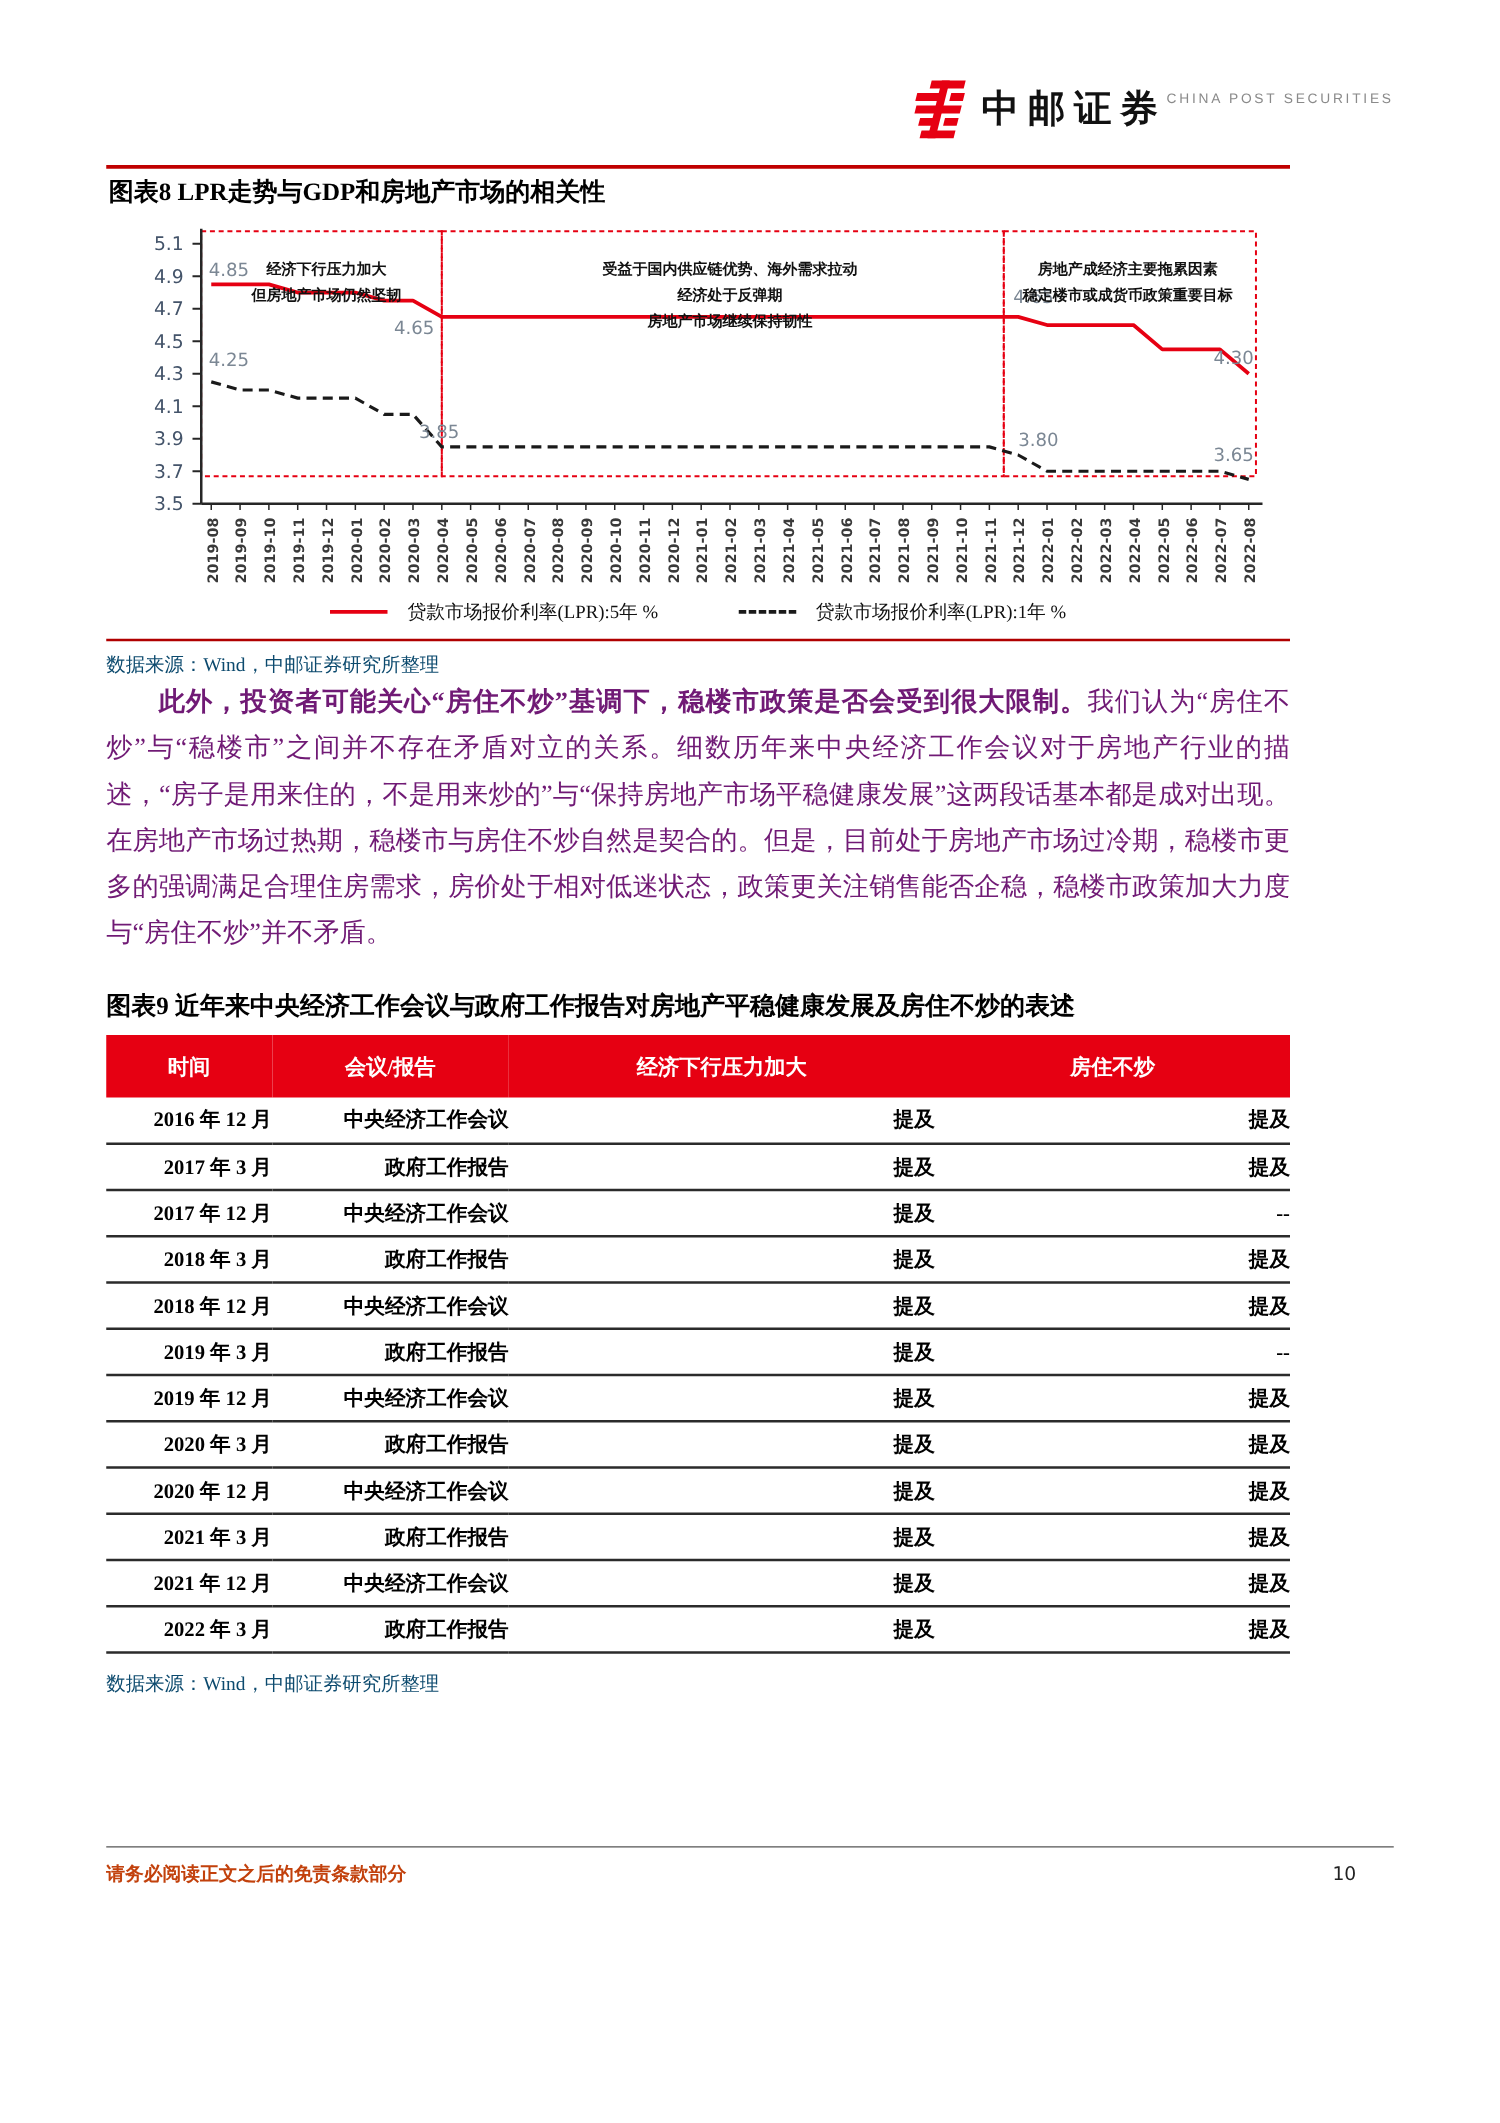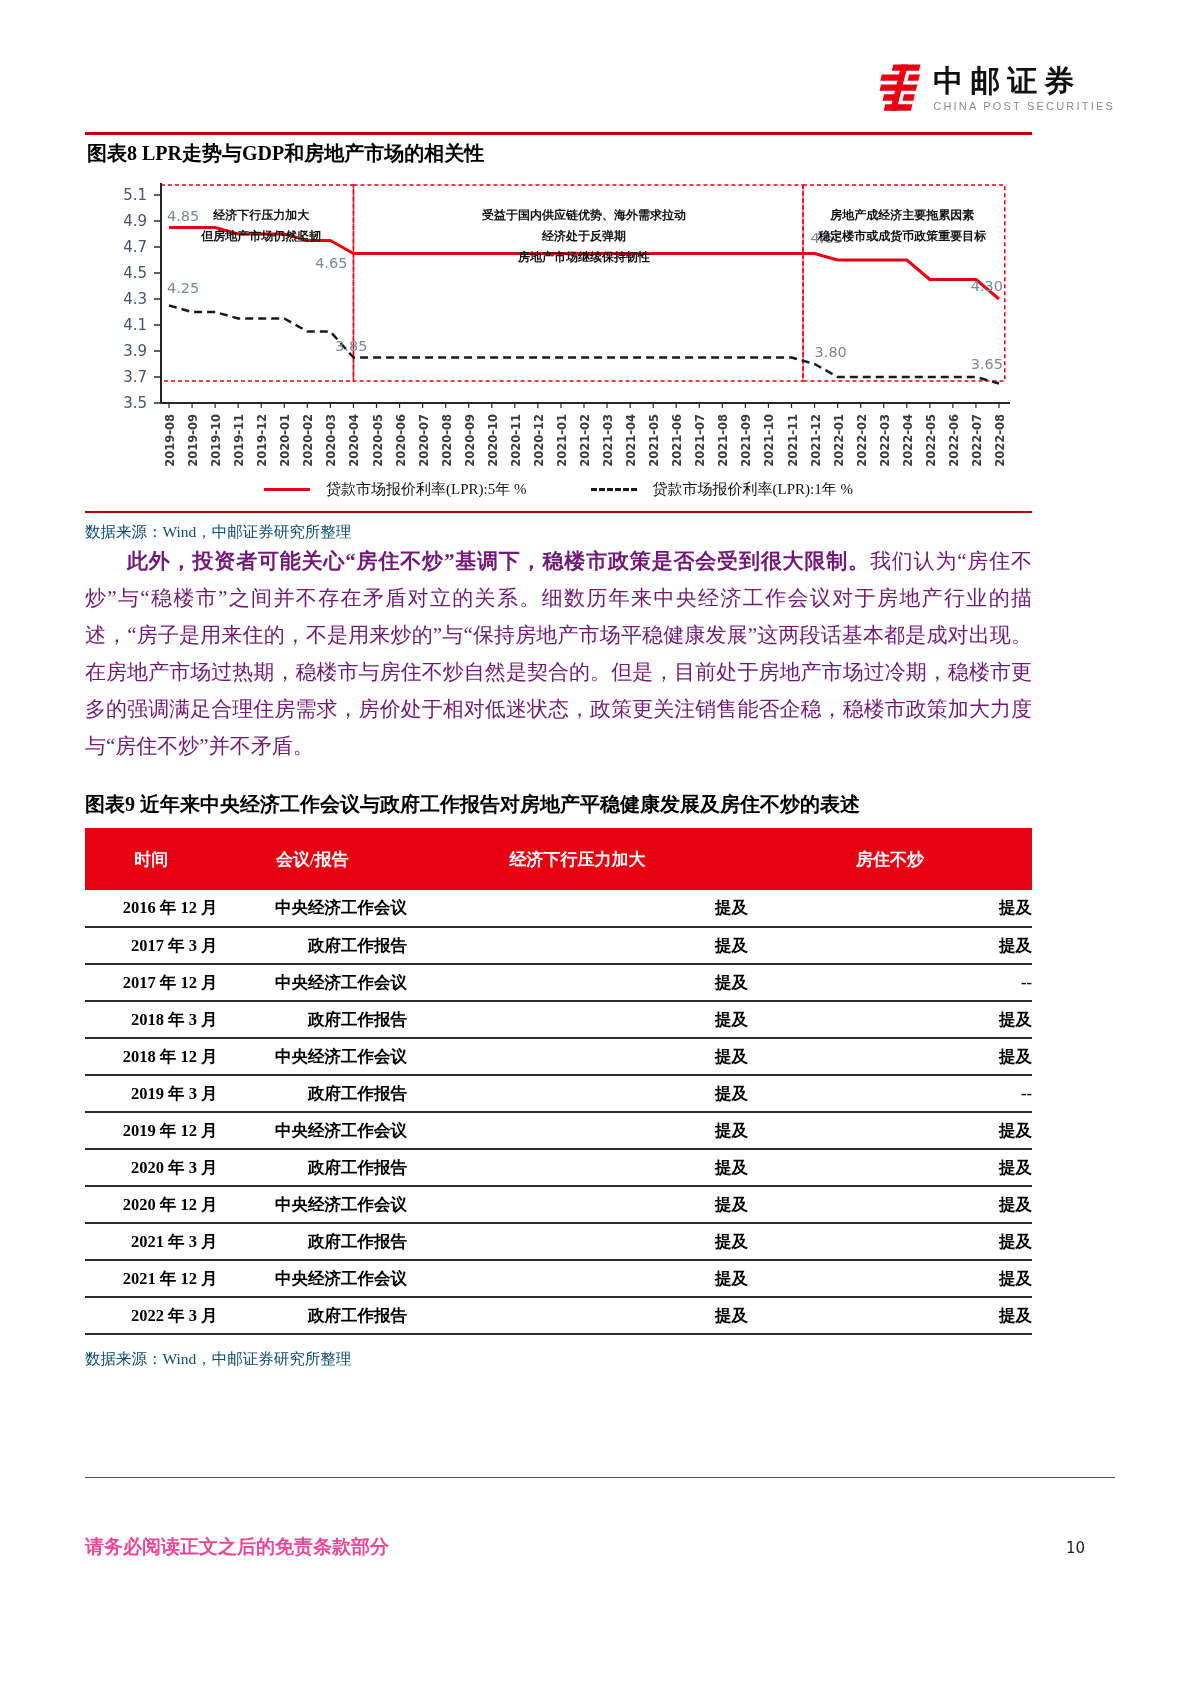--- a/index.html
+++ b/index.html
@@ -4,21 +4,21 @@
 <style>
   * { margin:0; padding:0; box-sizing:border-box; }
   html,body { background:#ffffff; }
   body {
     width:1200px; height:1698px; position:relative;
     font-family:"Liberation Serif","DejaVu Serif",serif;
     color:#111;
   }
   .header { padding:60px 85px 0 85px; display:flex; justify-content:flex-end; }
   .brand { display:flex; align-items:center; gap:12px; }
-  .brand-text { display:flex; flex-direction:column; }
+  .brand-text { display:flex; flex-direction:row; }
   .brand-cn { font-family:"Liberation Sans","DejaVu Sans",sans-serif; font-weight:900; font-size:30px; letter-spacing:7px; color:#111; line-height:34px; }
   .brand-en { font-family:"Liberation Sans","DejaVu Sans",sans-serif; font-size:11px; letter-spacing:2.2px; color:#8a8a8a; margin-top:2px; }
 
   .content { padding:0 168px 0 85px; }
 
   .fig-rule { margin-top:16px; border-top:3px solid #c00000; }
   .fig-caption {
     font-size:20px; font-weight:bold; padding:5px 0 6px 2px; color:#000;
     font-family:"Liberation Serif","DejaVu Serif",serif;
   }
@@ -35,30 +35,30 @@
 
   .rule-red { margin-top:12px; border-top:2.5px solid #b00000; }
   .source-note { margin-top:9px; font-size:15.5px; color:#0c4a6e; }
 
   .para { font-size:21px; line-height:37px; text-align:justify; text-indent:2em; color:#701a75; }
   .para .lead { font-weight:bold; }
 
   .fig9-caption { margin-top:26px; font-size:20px; font-weight:bold; color:#000; }
 
   table.policy { width:100%; border-collapse:collapse; margin-top:10px; }
-  table.policy thead tr { background:#e60012; color:#fff; height:62px; }
+  table.policy thead tr { background:#e60012; color:#fff; height:50px; }
   table.policy th { font-size:17px; font-weight:bold; text-align:center; }
   table.policy tbody tr { height:37px; border-bottom:2px solid #2b2b2b; }
   table.policy td { font-size:16.5px; font-weight:600; text-align:right; color:#000; }
   .col-time{width:14%} .col-meet{width:20%} .col-dev{width:36%} .col-spec{width:30%}
 
   .footer { position:absolute; left:85px; right:85px; top:1477px; }
   .footer-line { border-top:1.5px solid #555; }
   .footer-row { display:flex; justify-content:space-between; margin-top:12px; align-items:baseline; }
-  .footer-disclaimer { font-size:19px; font-weight:600; color:#ec4899;margin-top:44px; }
+  .footer-disclaimer { font-size:15px; font-weight:600; color:#c2410c; }
   .footer-page { font-size:15px; color:#222; padding-right:30px; font-family:"DejaVu Sans",sans-serif; }
 </style>
 </head>
 <body>
 
 <div class="header">
   <div class="brand">
     <svg width="58" height="56" viewBox="0 0 64 56">
       <g transform="skewX(-14) translate(12,0)" fill="#e60012">
         <rect x="22" y="2" width="30" height="7"></rect>

